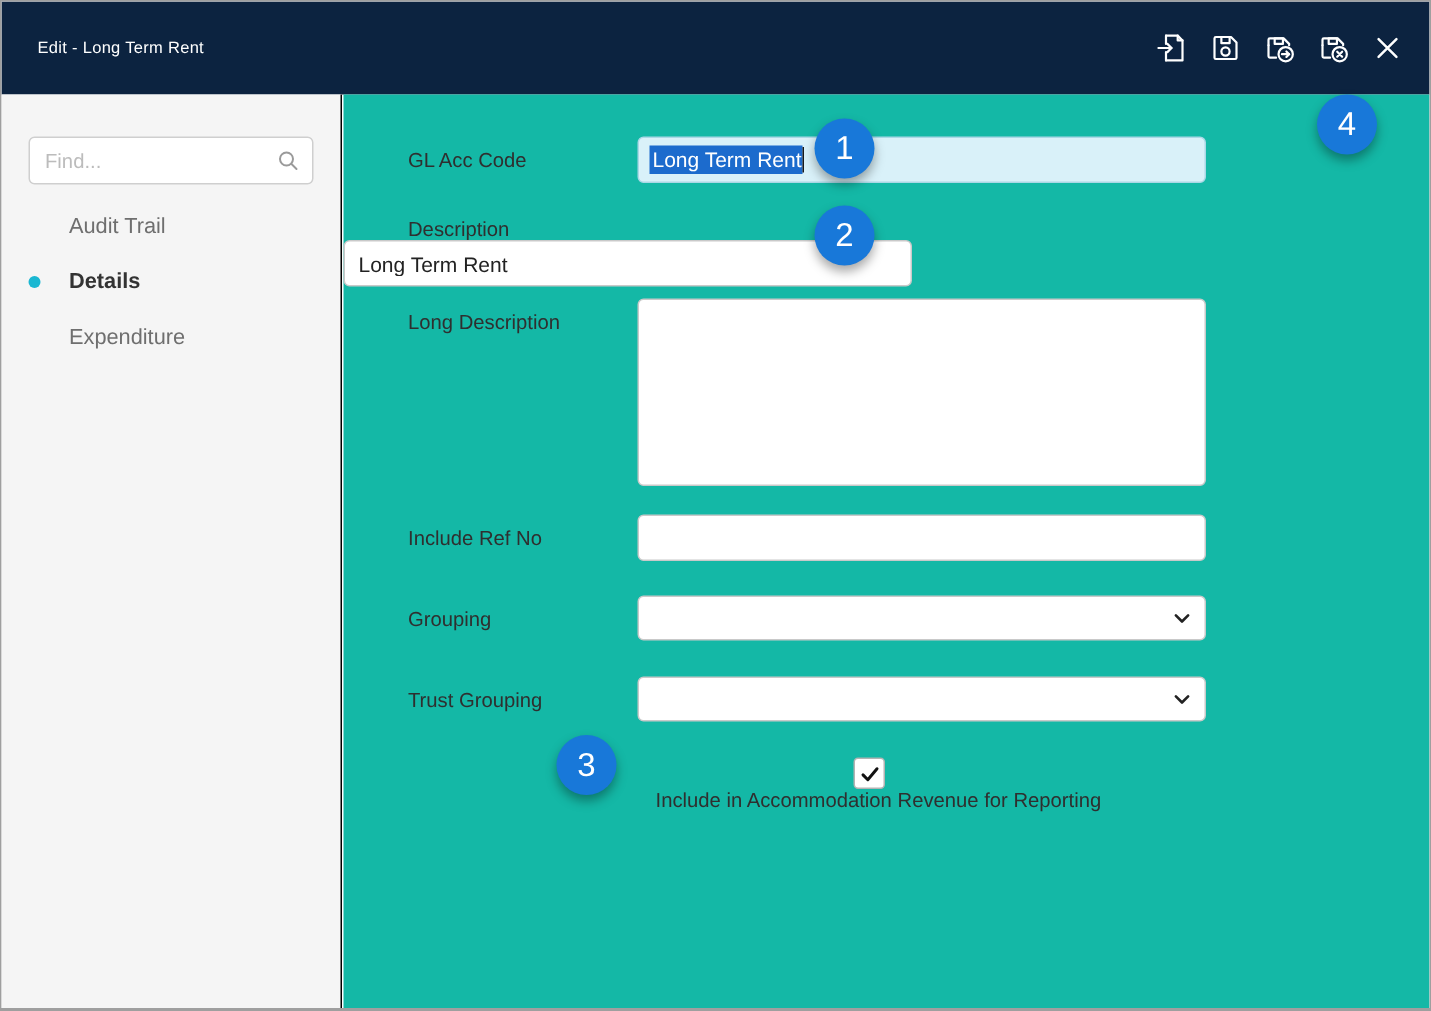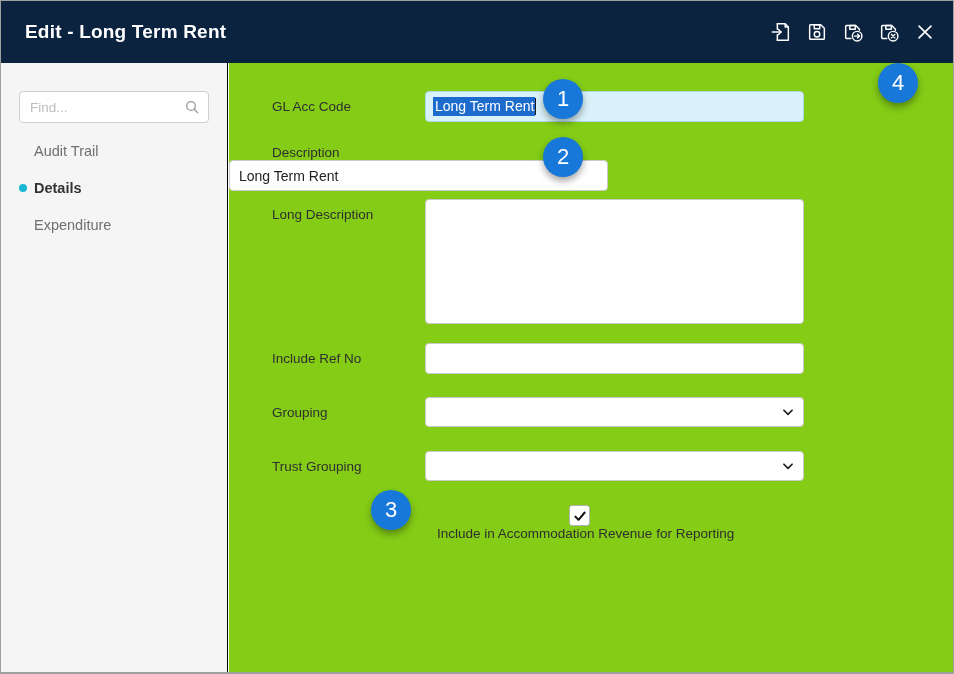--- a/index.html
+++ b/index.html
@@ -11,21 +11,21 @@
     background:#fff; border:1px solid #9f9f9f; border-bottom-width:2px;
     overflow:hidden;
   }
 
   
   .header {
     position:absolute; top:0; left:0; right:0; height:62px;
     background:#0c2340; display:flex; align-items:center;
     padding:0 17px 0 24px;
   }
-  .header-title { color:#ffffff; font-size:19px; font-weight:700; letter-spacing:.2px; }
+  .header-title { color:#ffffff; font-size:11px; font-weight:400; letter-spacing:.2px; }
   .header-spacer { flex:1; }
   .header-icons { display:flex; align-items:center; gap:14px; }
   .hicon { width:22px; height:22px; display:flex; align-items:center; justify-content:center; cursor:pointer; }
   .hicon svg { width:22px; height:22px; }
 
   
   .sidebar {
     position:absolute; top:62px; left:0; width:227px; bottom:0;
     background:#f5f5f5; border-right:1px solid #000000;
   }
@@ -33,30 +33,30 @@
   .search-input {
     width:100%; height:32px; border:1px solid #cfcfcf; border-radius:4px;
     background:#fff; padding:0 32px 0 10px; font-size:13.5px; color:#333;
     font-family:inherit; outline:none;
   }
   .search-input::placeholder { color:#bcbcbc; }
   .search-icon { position:absolute; right:9px; top:8px; width:16px; height:16px; }
   .nav { margin-top:9px; }
   .nav-item {
     position:relative; height:37px; display:flex; align-items:center;
-    padding-left:33px; font-size:14.5px; color:#6f6f6f; cursor:pointer;
+    padding-left:45px; font-size:14.5px; color:#6f6f6f; cursor:pointer;
   }
   .nav-item.active { color:#333; font-weight:700; }
   .nav-bullet {
     position:absolute; left:18px; top:50%; margin-top:-4px;
     width:8px; height:8px; border-radius:50%; background:#1ab7d2;
   }
 
   
-  .main { position:absolute; top:62px; left:228px; right:0; bottom:0; background:#84cc16; }
+  .main { position:absolute; top:62px; left:228px; right:0; bottom:0; background:#14b8a6; }
   .frow { position:absolute; left:0; right:0; display:flex; }
   .flabel {
     margin-left:43px; width:153px; font-size:13.5px; color:#2f2f2f;
     display:flex; align-items:center; flex:0 0 auto;
   }
   .flabel.top { align-items:flex-start; padding-top:8px; }
   .fcontrol { width:319px; flex:0 0 auto; }
 
   .text-input {
     width:379px; height:31px; border:1px solid #c9c9c9; border-radius:4px;

